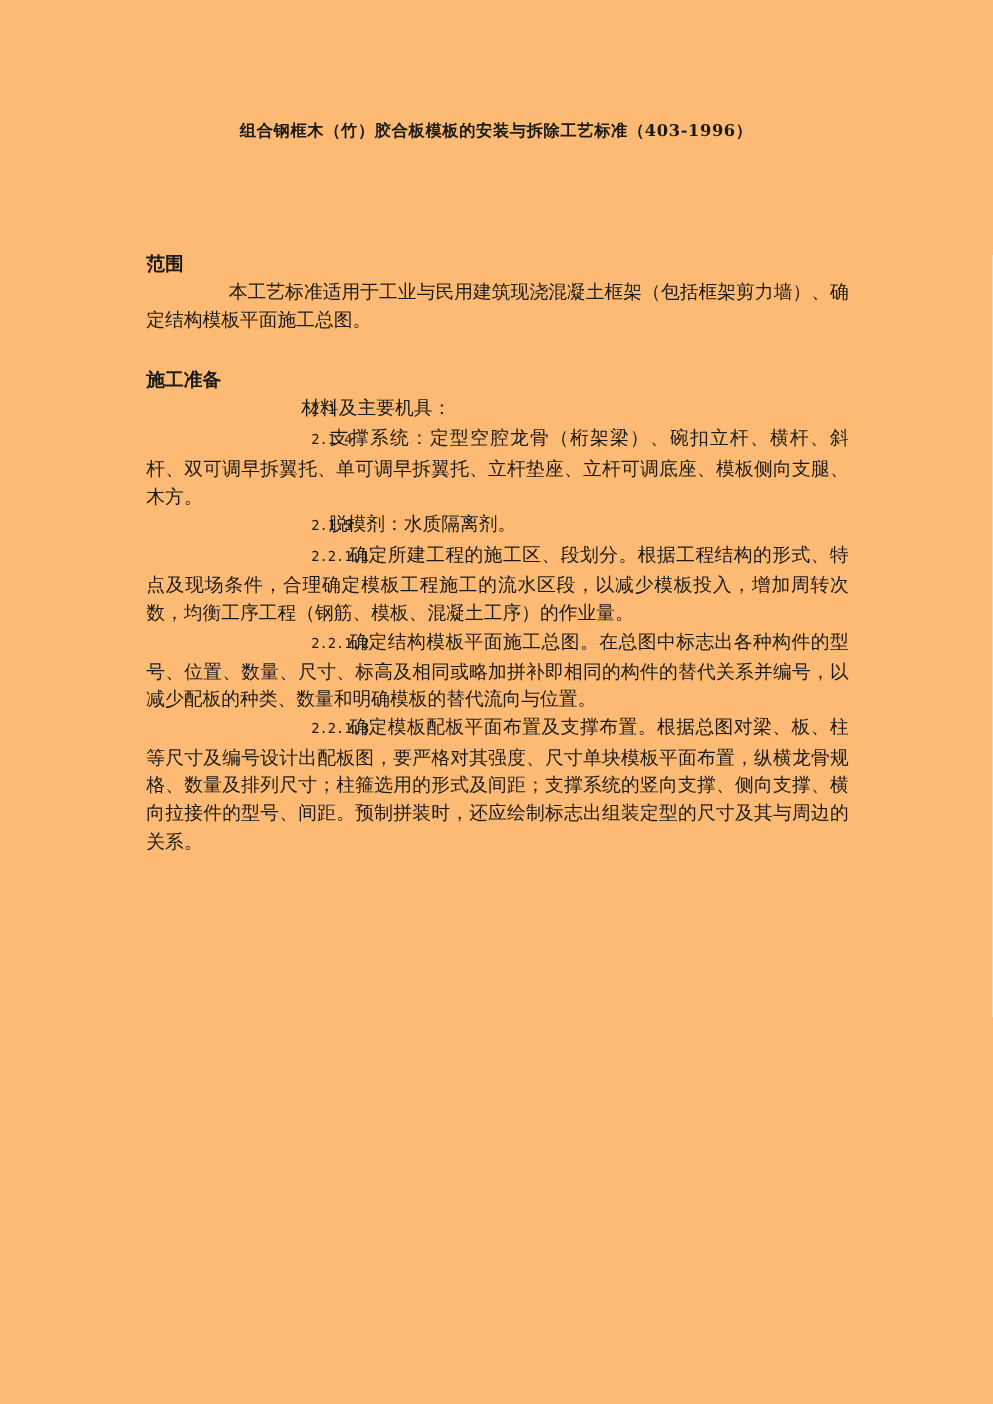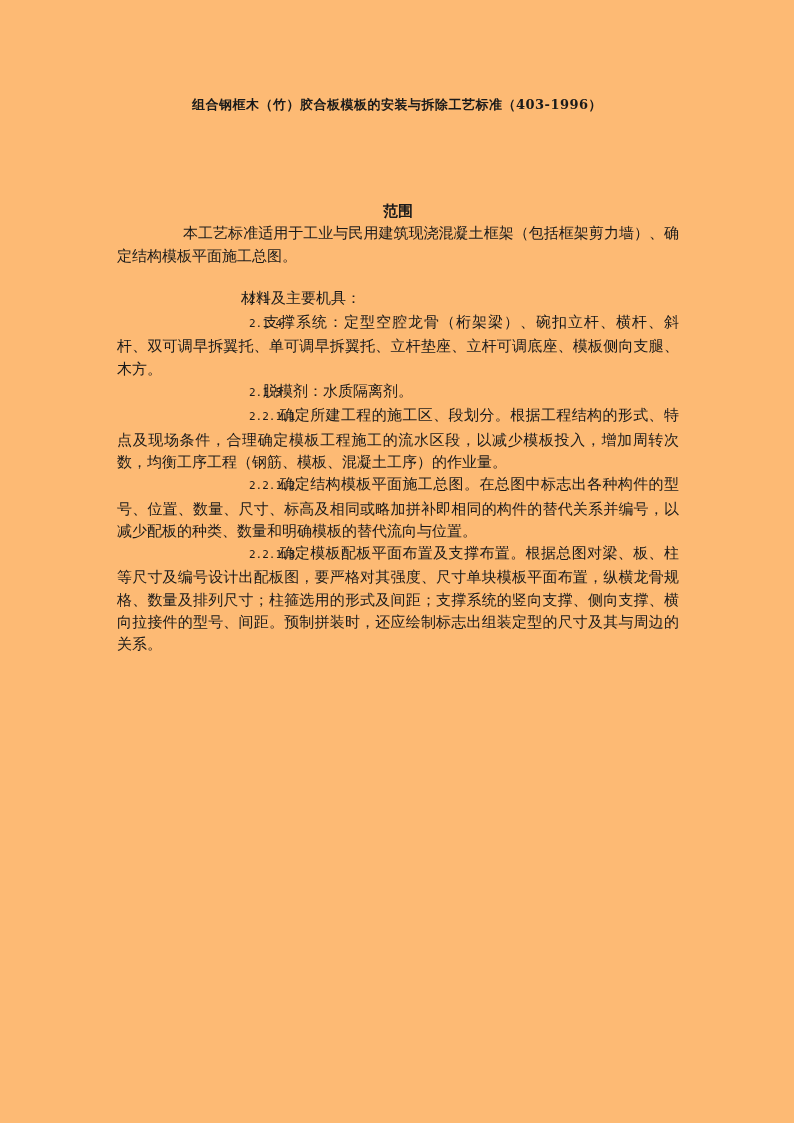--- a/index.html
+++ b/index.html
@@ -2,37 +2,38 @@
 <html><head>
 <meta charset="utf-8">
 <style>
   html, body { margin: 0; padding: 0; background: #ffffff; }
   body { width: 794px; height: 1123px; position: relative; overflow: hidden;
          font-family: "DejaVu Serif", "Liberation Serif", serif; color: #1a1a1a; }
   .page { position: absolute; left: 0; top: 0; width: 794px; height: 1123px; background: #fdba74; padding-left: 12px; }
   .doc-title { position: absolute; top: 96px; left: 0; width: 794px; text-align: center;
                font-size: 13px; font-weight: bold; letter-spacing: 0.5px; }
   .content { position: absolute; left: 117px; top: 200px; width: 562px; font-size: 15px; line-height: 22.3px; }
-  .heading { text-align: center; font-weight: bold; font-size: 15px; }
+  .heading { font-weight: bold; font-size: 15px; }
   .para { text-indent: 66px; text-align: justify; margin: 0; }
   .num { display: inline-block; font-family: "DejaVu Sans Mono", "Liberation Mono", monospace; font-size: 11px; }
   .n1 { width: 58px; } .n2 { width: 80px; } .n3 { width: 96px; }
   .gap2 { height: 20px; }
 </style>
 </head>
 <body>
 
 <div class="page">
   <div class="doc-title">组合钢框木（竹）胶合板模板的安装与拆除工艺标准（403-1996）</div>
 
   <div class="content">
     <div class="heading">范围</div>
     <p class="para"><span>本工艺标准适用于工业与民用建筑现浇混凝土框架（包括框架剪力墙）、确定结构模板平面施工总图。</span></p>
 
     <div class="gap2"></div>
+    <div class="heading" style="margin-top:6px">施工准备</div>
 
     <p class="para"><span class="num n1">2.1</span><span>材料及主要机具：</span></p>
     <p class="para"><span class="num n2">2.1.4</span><span>支撑系统：定型空腔龙骨（桁架梁）、碗扣立杆、横杆、斜杆、双可调早拆翼托、单可调早拆翼托、立杆垫座、立杆可调底座、模板侧向支腿、木方。</span></p>
     <p class="para"><span class="num n2">2.1.5</span><span>脱模剂：水质隔离剂。</span></p>
     <p class="para"><span class="num n3">2.2.1.1</span><span>确定所建工程的施工区、段划分。根据工程结构的形式、特点及现场条件，合理确定模板工程施工的流水区段，以减少模板投入，增加周转次数，均衡工序工程（钢筋、模板、混凝土工序）的作业量。</span></p>
     <p class="para"><span class="num n3">2.2.1.2</span><span>确定结构模板平面施工总图。在总图中标志出各种构件的型号、位置、数量、尺寸、标高及相同或略加拼补即相同的构件的替代关系并编号，以减少配板的种类、数量和明确模板的替代流向与位置。</span></p>
     <p class="para"><span class="num n3">2.2.1.3</span><span>确定模板配板平面布置及支撑布置。根据总图对梁、板、柱等尺寸及编号设计出配板图，要严格对其强度、尺寸单块模板平面布置，纵横龙骨规格、数量及排列尺寸；柱箍选用的形式及间距；支撑系统的竖向支撑、侧向支撑、横向拉接件的型号、间距。预制拼装时，还应绘制标志出组装定型的尺寸及其与周边的关系。</span></p>
   </div>
 </div>
 

